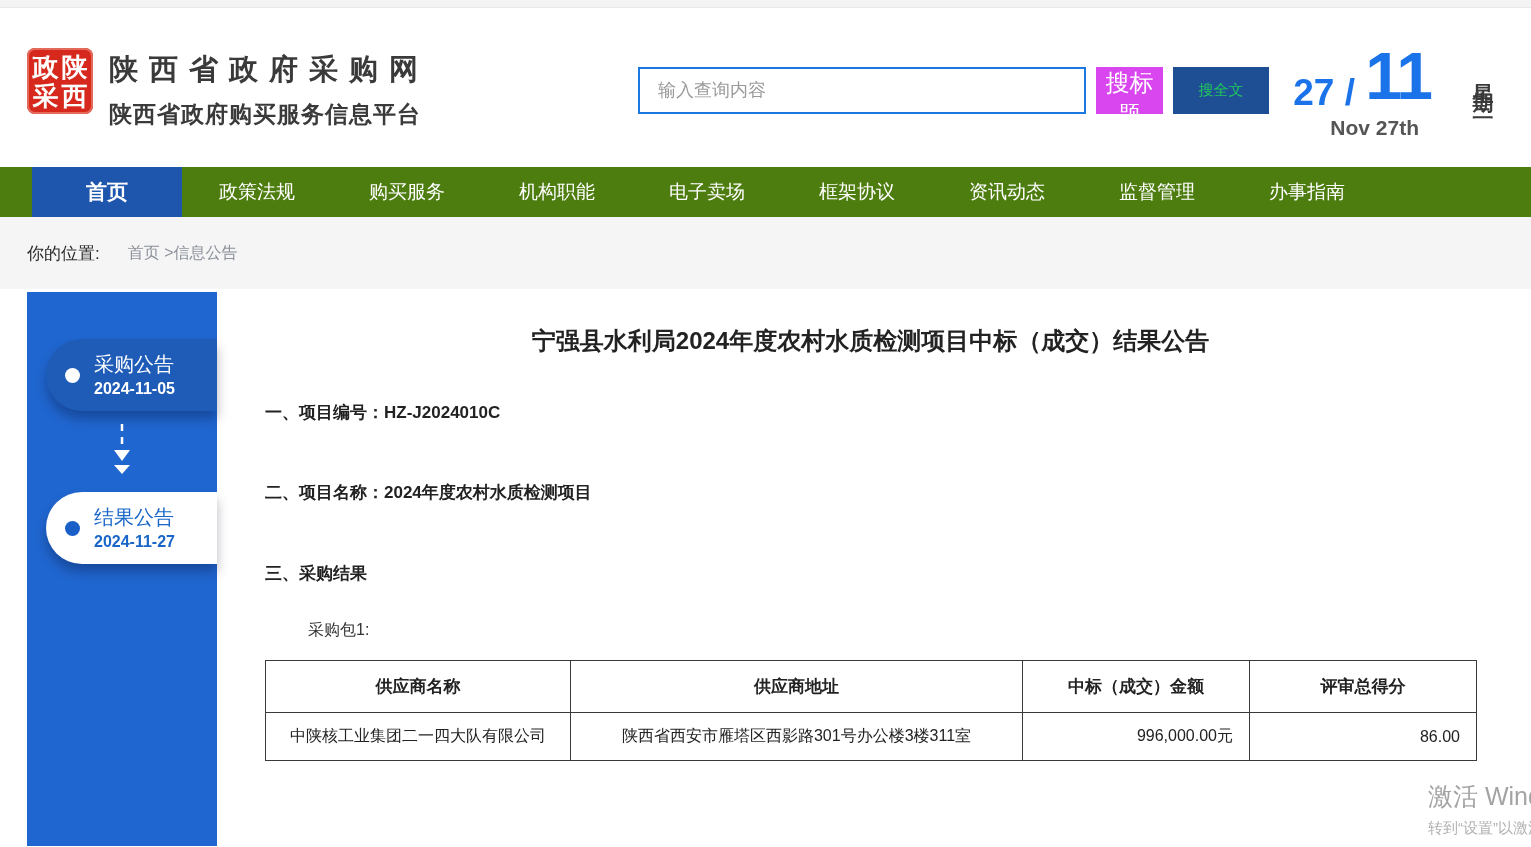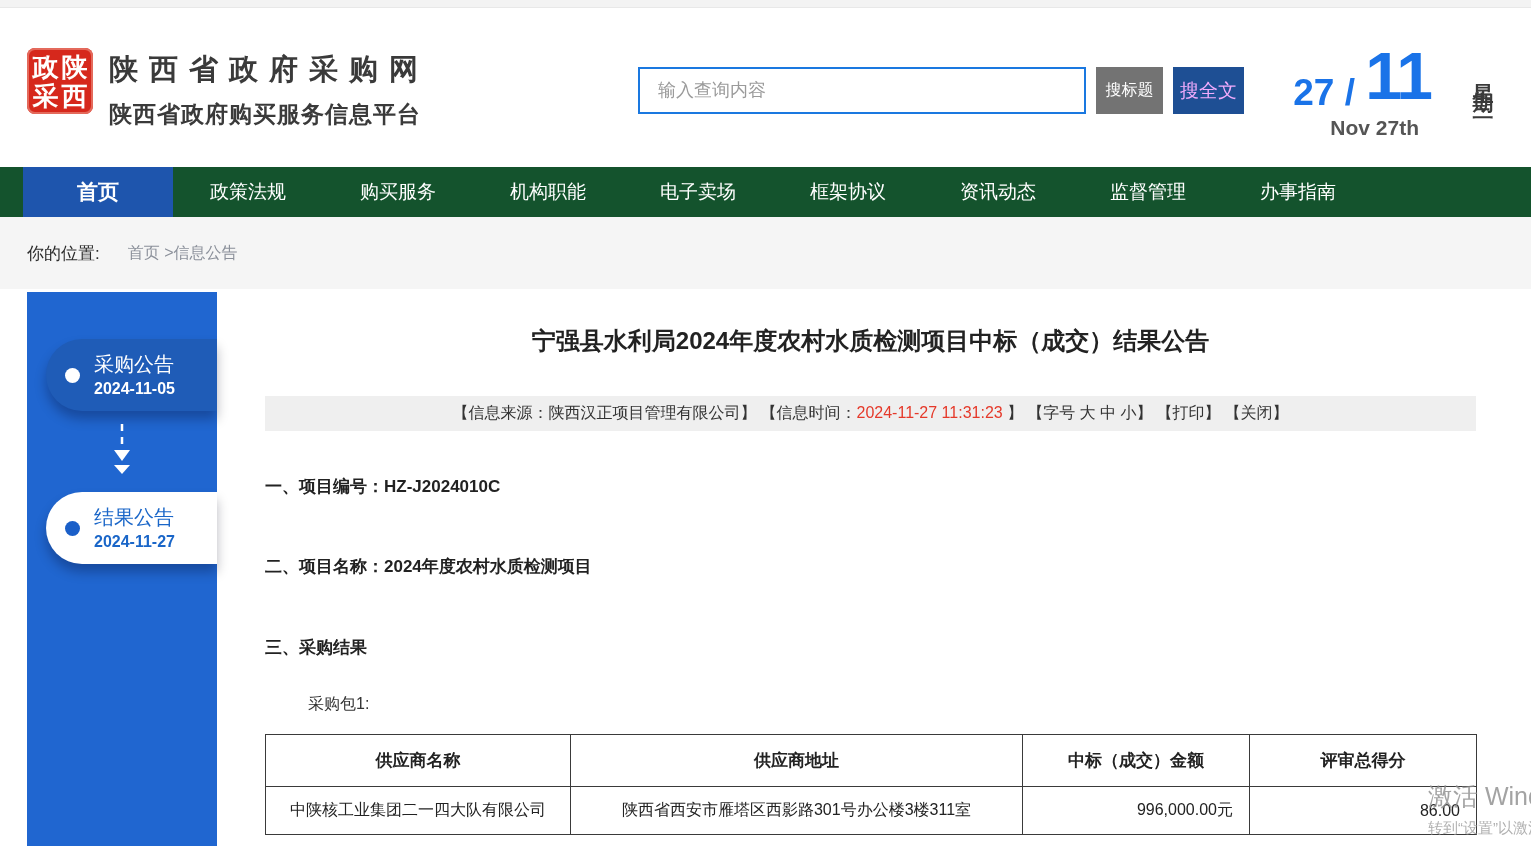--- a/index.html
+++ b/index.html
@@ -19,36 +19,36 @@
     box-shadow:inset 0 0 0 2px #e46a5c; }
   .seal span { display:flex; align-items:center; justify-content:center; }
   .site-titles { margin-left:16px; padding-top:2px; }
   .site-title { font-size:29px; font-weight:bold; color:#3a3a3a; letter-spacing:11px; }
   .site-subtitle { font-size:23px; font-weight:bold; color:#3a3a3a; letter-spacing:1px; margin-top:9px; }
 
   .search-area { position:absolute; left:638px; top:59px; display:flex; align-items:center; }
   .search-input { width:448px; height:47px; border:2px solid #1a78e0; outline:none;
     font-size:18px; color:#333; padding:0 18px; }
   .search-input::placeholder { color:#9a9a9a; }
-  .btn-search-title { width:67px; height:47px; margin-left:10px; border:none; background:#737373;
-    color:#fff; font-size:16px; cursor:pointer; }
-  .btn-search-full { width:71px; height:47px; margin-left:10px; border:none; background:#1e4f94;
-    color:#f0abfc; font-size:19px; cursor:pointer; }
+  .btn-search-title { width:67px; height:47px; margin-left:10px; border:none; background:#d946ef;
+    color:#fff; font-size:24px; cursor:pointer; }
+  .btn-search-full { width:96px; height:47px; margin-left:10px; border:none; background:#1e4f94;
+    color:#22c55e; font-size:15px; cursor:pointer; }
 
   .date-block { position:absolute; right:22px; top:16px; width:200px; height:130px; }
   .date-nums { position:absolute; right:78px; top:14px; white-space:nowrap; color:#1a73e8; }
   .date-day { font-size:37px; font-weight:bold; vertical-align:-6px; }
   .date-sep { font-size:37px; font-weight:bold; vertical-align:-6px; }
   .date-month { font-size:66px; font-weight:bold; letter-spacing:-2px; }
   .date-en { position:absolute; right:90px; top:92px; font-size:21px; font-weight:bold; color:#555; }
   .weekday { position:absolute; right:12px; top:42px; writing-mode:vertical-rl; text-orientation:upright;
     font-size:21px; font-weight:bold; color:#3a3a3a; letter-spacing:9px; }
 
   
-  .nav { display:flex; height:50px; background:#14532d; padding-left:23px; }
+  .nav { display:flex; height:50px; background:#4d7c0f; padding-left:32px; }
   .nav-item { width:150px; display:flex; align-items:center; justify-content:center;
     color:#fff; font-size:19px; cursor:pointer; }
   .nav-item.active { background:#1e55ad; font-weight:bold; font-size:21px; }
 
   
   .breadcrumb-bar { height:72px; background:#f5f5f5; display:flex; align-items:center; padding-left:27px;gap:18px; }
   .crumb-label { font-size:17px; color:#2b2b2b; }
   .crumb-path { font-size:16px; color:#8b909a; margin-left:10px; cursor:pointer; }
 
   
@@ -164,21 +164,20 @@
         <span>
           <div class="pill-title">结果公告</div>
           <div class="pill-date">2024-11-27</div>
         </span>
       </div>
     </div>
 
     <div class="main">
       <div class="article-title">宁强县水利局2024年度农村水质检测项目中标（成交）结果公告</div>
 
-      <div class="info-bar"><span class="seg">【信息来源：陕西汉正项目管理有限公司】</span><span class="seg"><span>【信息时间：</span><span class="info-red">2024-11-27 11:31:23</span><span> 】</span></span><span class="seg">【字号 大 中 小】</span><span class="seg">【打印】</span><span class="seg">【关闭】</span></div>
 
       <div class="section sec-1">一、项目编号：HZ-J2024010C</div>
       <div class="section sec-2">二、项目名称：2024年度农村水质检测项目</div>
       <div class="section sec-3">三、采购结果</div>
       <div class="package-label">采购包1:</div>
 
       <table class="result-table">
         <thead>
           <tr>
             <th class="col-name">供应商名称</th>

